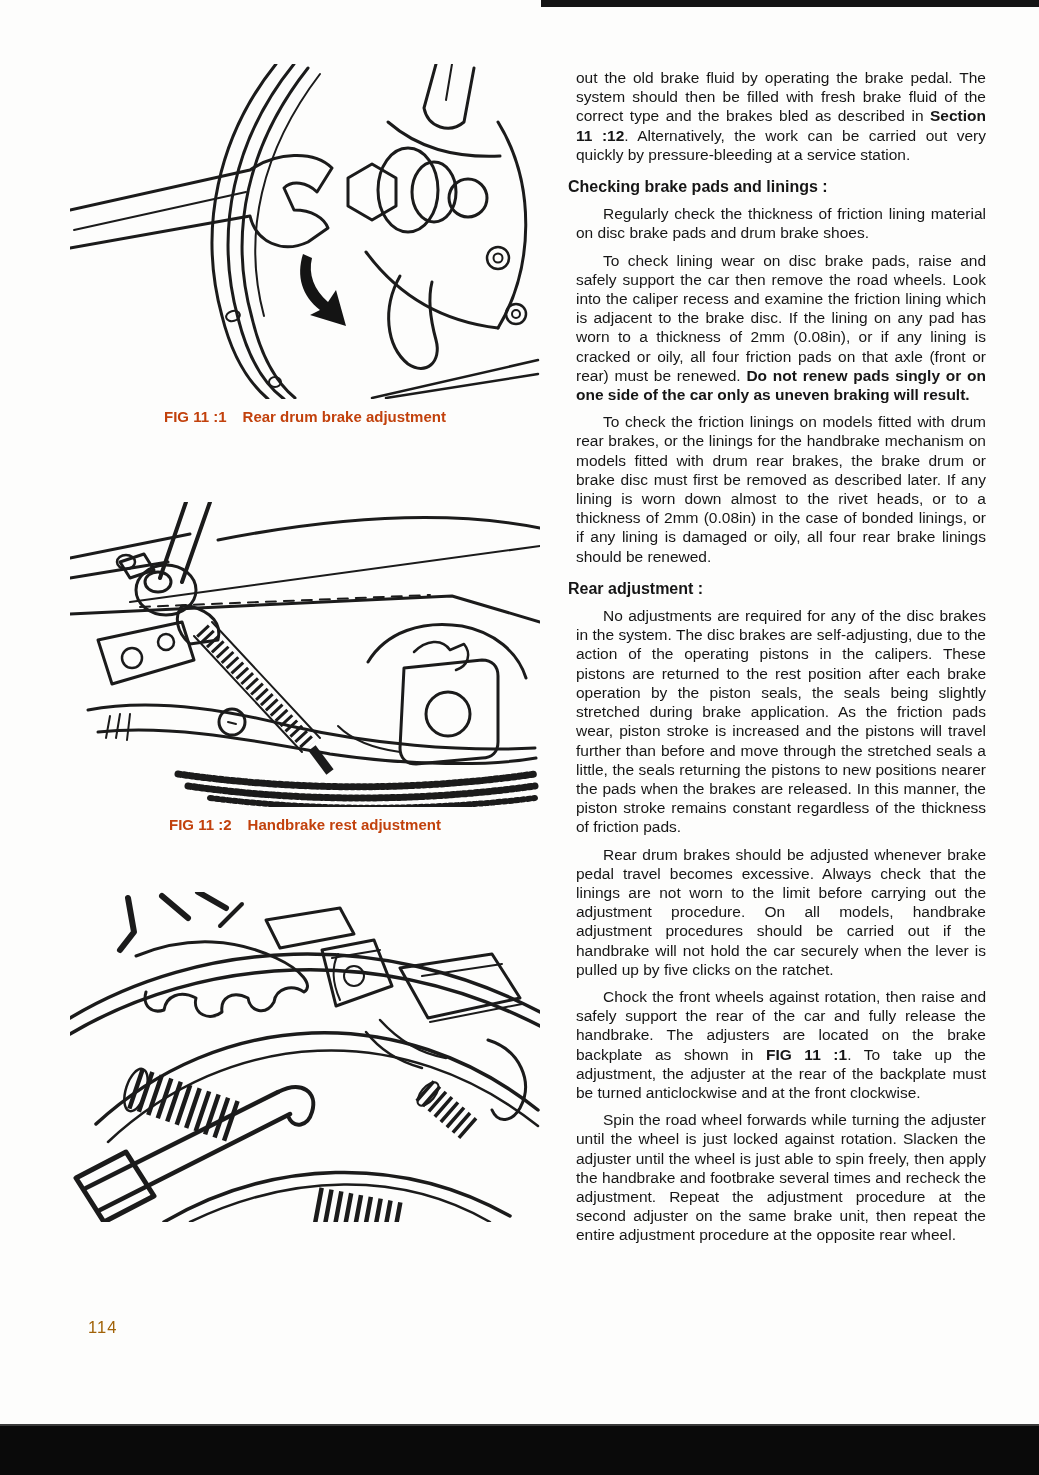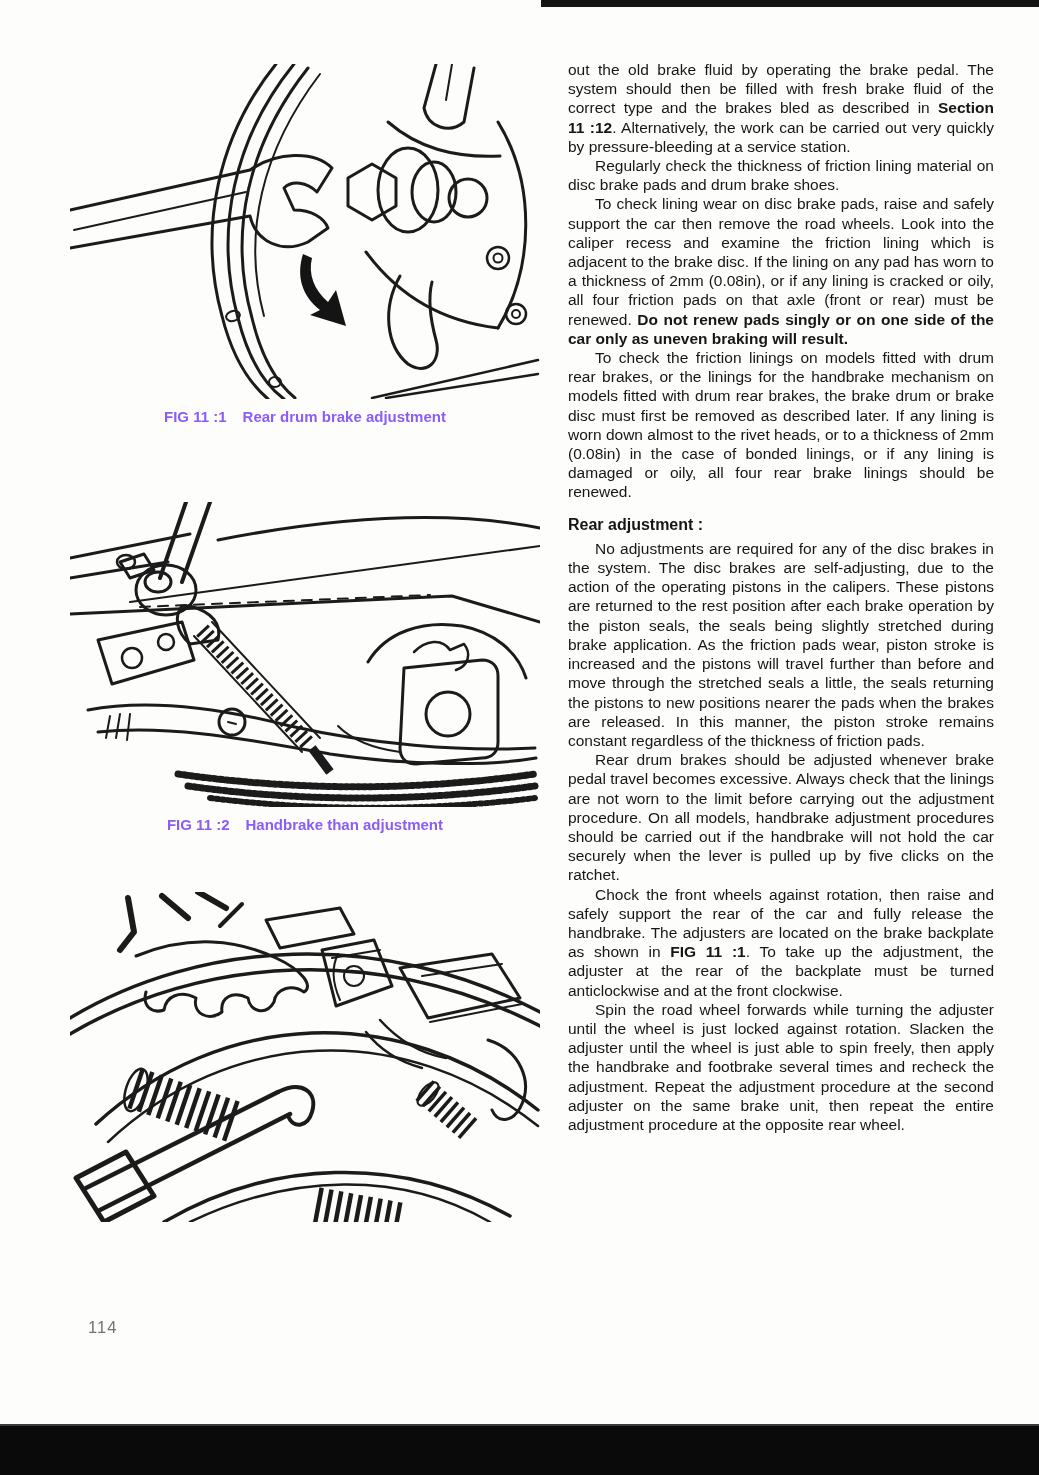--- a/index.html
+++ b/index.html
@@ -5,31 +5,31 @@
   *{margin:0;padding:0;box-sizing:border-box}
   html,body{background:#ffffff}
   .page{position:relative;width:1039px;height:1475px;background:#fdfdfc;overflow:hidden;
         font-family:"Liberation Sans",sans-serif;color:#1a1a1a}
   .top-band{position:absolute;left:541px;top:0;width:498px;height:7px;background:#141414}
   .bottom-band{position:absolute;left:0;top:1424px;width:1039px;height:51px;background:#0a0a0a;border-top:2px solid #3a3a3a}
   .figure{position:absolute;left:70px;width:470px}
   .fig1{top:64px}.fig2{top:502px}.fig3{top:892px}
   svg{display:block}
   .ink{fill:none;stroke:#1b1b1b;stroke-linecap:round;stroke-linejoin:round}
-  .fig-caption{font-weight:bold;font-size:15px;color:#8b5cf6;margin-top:8px;line-height:19px}
+  .fig-caption{font-weight:bold;font-size:15px;color:#c2410c;margin-top:8px;line-height:19px}
   .caption-center{text-align:center}
   .caption-justify{text-align:justify;padding-left:18px;width:440px}
   .fig-label{margin-right:16px;white-space:nowrap}
   .right-col{position:absolute;left:568px;top:60px;width:426px;font-size:15.5px;
              line-height:19.2px;text-align:justify;color:#161616}
   .rc-heading{font-size:16px;font-weight:bold;margin:13px 0 5px;text-align:left}
-  .rc-para{margin:0}
+  .rc-para{margin:8px}
   .rc-para.indent{text-indent:27px}
   .bold{font-weight:bold}
-  .page-number{position:absolute;left:88px;top:1318px;font-size:16.5px;color:#737373;letter-spacing:1px}
+  .page-number{position:absolute;left:88px;top:1318px;font-size:16.5px;color:#a16207;letter-spacing:1px}
 </style>
 </head>
 <body>
 
 <div class="page">
 
   <div class="top-band"></div>
 
   <figure class="figure fig1">
     <svg width="470" height="335" viewBox="0 0 470 335">
@@ -114,21 +114,21 @@
       </g>
       <g>
         <path class="ink" stroke-width="3" d="M298,160 C316,130 352,118 392,124 C424,130 448,150 456,176"></path>
         <path class="ink" stroke-width="3" d="M334,166 L412,158 C422,158 428,164 428,174 L428,240 C428,250 422,256 412,256 L346,262 C336,262 330,256 330,246 Z"></path>
         <circle class="ink" stroke-width="3" cx="378" cy="212" r="22"></circle>
         <path class="ink" stroke-width="2.5" d="M344,150 C356,138 372,136 380,148 L394,142 C402,152 398,164 386,168"></path>
         <path class="ink" stroke-width="2" d="M330,250 C300,246 280,236 268,224"></path>
       </g>
     </svg>
     <figcaption class="fig-caption caption-center">
-      <span class="fig-label">FIG&nbsp;11&nbsp;:2</span><span>Handbrake than adjustment</span>
+      <span class="fig-label">FIG&nbsp;11&nbsp;:2</span><span>Handbrake rest adjustment</span>
     </figcaption>
   </figure>
 
   <figure class="figure fig3">
     <svg width="470" height="330" viewBox="0 0 470 330">
       <g>
         <path class="ink" stroke-width="3.5" d="M0,126 C130,48 310,36 470,120"></path>
         <path class="ink" stroke-width="3.5" d="M0,142 C132,64 310,52 470,134"></path>
         <path class="ink" stroke-width="3.5" d="M26,232 C150,118 330,108 468,218"></path>
         <path class="ink" stroke-width="2.5" d="M38,250 C160,136 332,126 468,234"></path>
@@ -166,20 +166,21 @@
         <path class="ink" stroke-width="2" d="M360,130 L452,112"></path>
         <path class="ink" stroke-width="3" d="M418,148 C450,158 464,190 450,216 C442,230 428,232 422,218"></path>
         <path class="ink" stroke-width="2.5" d="M310,128 C330,150 352,162 376,166"></path>
         <path class="ink" stroke-width="2.5" d="M296,140 C310,158 330,170 352,176"></path>
       </g>
     </svg>
   </figure>
 
   <div class="right-col">
       <p class="rc-para"><span>out the old brake fluid by operating the brake pedal. The system should then be filled with fresh brake fluid of the correct type and the brakes bled as described in </span><span class="bold">Section 11&nbsp;:12</span><span>. Alternatively, the work can be carried out very quickly by pressure-bleeding at a service station.</span></p>
+      <h3 class="rc-heading">Checking brake pads and linings :</h3>
       <p class="rc-para indent"><span>Regularly check the thickness of friction lining material on disc brake pads and drum brake shoes.</span></p>
       <p class="rc-para indent"><span>To check lining wear on disc brake pads, raise and safely support the car then remove the road wheels. Look into the caliper recess and examine the friction lining which is adjacent to the brake disc. If the lining on any pad has worn to a thickness of 2mm (0.08in), or if any lining is cracked or oily, all four friction pads on that axle (front or rear) must be renewed. </span><span class="bold">Do not renew pads singly or on one side of the car only as uneven braking will result.</span></p>
       <p class="rc-para indent"><span>To check the friction linings on models fitted with drum rear brakes, or the linings for the handbrake mechanism on models fitted with drum rear brakes, the brake drum or brake disc must first be removed as described later. If any lining is worn down almost to the rivet heads, or to a thickness of 2mm (0.08in) in the case of bonded linings, or if any lining is damaged or oily, all four rear brake linings should be renewed.</span></p>
       <h3 class="rc-heading">Rear adjustment :</h3>
       <p class="rc-para indent"><span>No adjustments are required for any of the disc brakes in the system. The disc brakes are self-adjusting, due to the action of the operating pistons in the calipers. These pistons are returned to the rest position after each brake operation by the piston seals, the seals being slightly stretched during brake application. As the friction pads wear, piston stroke is increased and the pistons will travel further than before and move through the stretched seals a little, the seals returning the pistons to new positions nearer the pads when the brakes are released. In this manner, the piston stroke remains constant regardless of the thickness of friction pads.</span></p>
       <p class="rc-para indent"><span>Rear drum brakes should be adjusted whenever brake pedal travel becomes excessive. Always check that the linings are not worn to the limit before carrying out the adjustment procedure. On all models, handbrake adjustment procedures should be carried out if the handbrake will not hold the car securely when the lever is pulled up by five clicks on the ratchet.</span></p>
       <p class="rc-para indent"><span>Chock the front wheels against rotation, then raise and safely support the rear of the car and fully release the handbrake. The adjusters are located on the brake backplate as shown in </span><span class="bold">FIG 11&nbsp;:1</span><span>. To take up the adjustment, the adjuster at the rear of the backplate must be turned anticlockwise and at the front clockwise.</span></p>
       <p class="rc-para indent"><span>Spin the road wheel forwards while turning the adjuster until the wheel is just locked against rotation. Slacken the adjuster until the wheel is just able to spin freely, then apply the handbrake and footbrake several times and recheck the adjustment. Repeat the adjustment procedure at the second adjuster on the same brake unit, then repeat the entire adjustment procedure at the opposite rear wheel.</span></p>
     </div>
 

